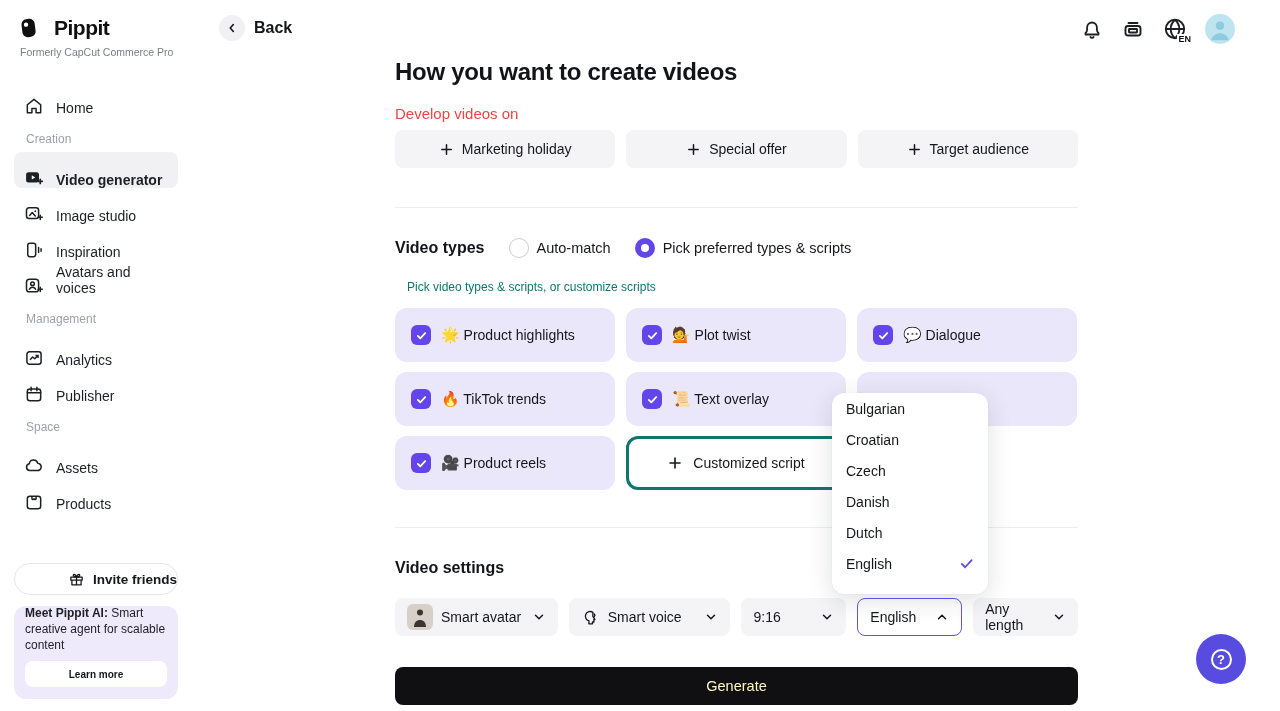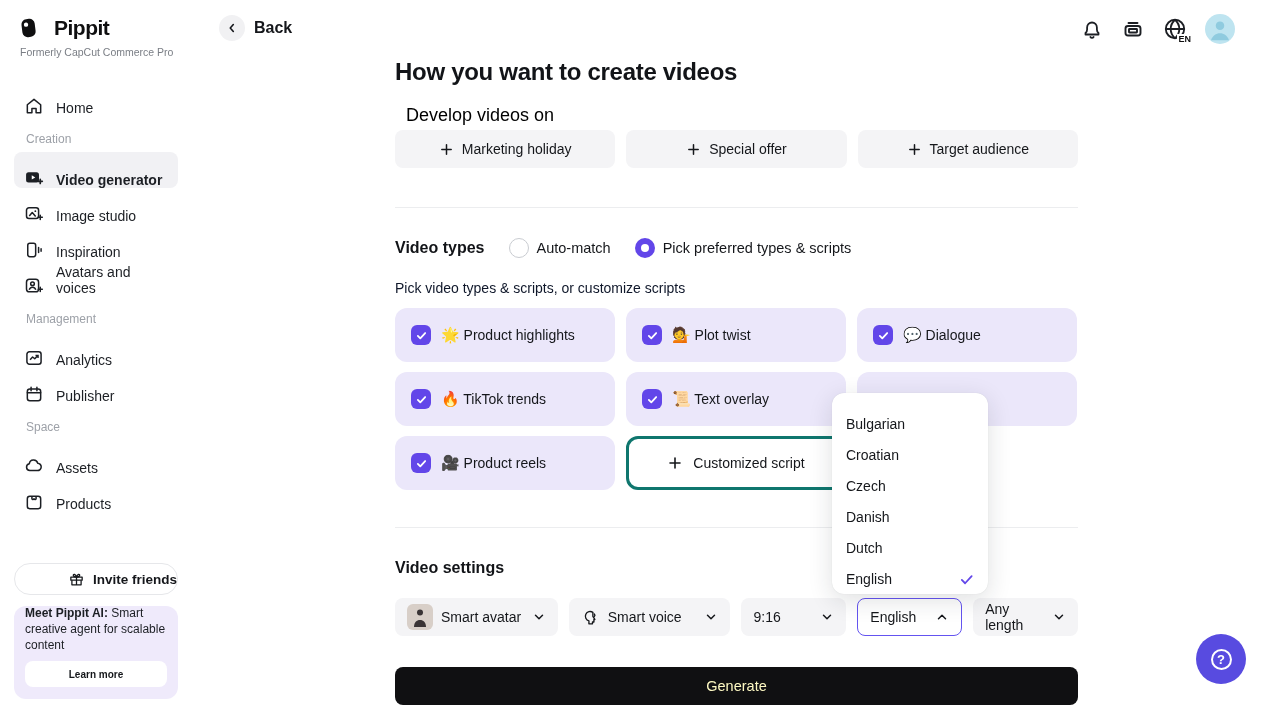--- a/index.html
+++ b/index.html
@@ -52,40 +52,40 @@
 
   .top-icons { position:absolute; right:45px; top:14px; display:flex; align-items:center; gap:17px; }
   .icon-btn { width:24px; height:24px; color:#1C1F24; cursor:pointer; position:relative; }
   .globe-wrap { position:relative; width:26px; height:26px; cursor:pointer; color:#1C1F24; }
   .en-badge { position:absolute; right:-3px; bottom:-2px; font-size:9px; font-weight:800; background:#fff; padding-left:1px; color:#0F0F10; letter-spacing:0; }
   .avatar-circle { width:30px; height:30px; border-radius:50%; background:#BEE4F0; overflow:hidden; cursor:pointer; }
 
   
   .main { position:absolute; left:395px; top:0; width:683px; height:711px; }
   .h1 { position:absolute; top:58px; left:0; font-size:24px; font-weight:700; letter-spacing:-0.3px; color:#121418; }
-  .develop-label { position:absolute; top:105px; left:11px; font-size:18px; color:#000000; }
+  .develop-label { position:absolute; top:105px; left:0; font-size:15px; color:#ef4444; }
   .topic-row { position:absolute; top:130px; left:0; width:683px; display:flex; gap:11px; }
   .topic-btn {
     flex:1; height:38px; background:#F4F4F6; border:none; border-radius:8px;
     display:flex; align-items:center; justify-content:center; gap:8px;
     font-size:14px; font-weight:500; color:#15171B; cursor:pointer; font-family:inherit;
   }
   .divider { position:absolute; left:0; width:683px; height:1px; background:#ECEDEF; }
   .divider1 { top:207px; } .divider2 { top:527px; }
 
   .videotypes-row { position:absolute; top:238px; left:0; display:flex; align-items:center; gap:24px; }
   .vt-label { font-size:16px; font-weight:700; color:#121418; margin-right:0; }
   .radio-opt { display:flex; align-items:center; gap:8px; cursor:pointer; }
   .radio { width:20px; height:20px; border-radius:50%; flex:none; }
   .radio.off { border:1.5px solid #C9CCD1; background:#fff; }
   .radio.on { background:#6246E9; position:relative; }
   .radio.on::after { content:""; position:absolute; left:6px; top:6px; width:8px; height:8px; border-radius:50%; background:#fff; }
   .radio-label { font-size:14.5px; color:#15171B; }
 
-  .hint { position:absolute; top:280px; left:0; font-size:14px; color:#0f172a; }
+  .hint { position:absolute; top:280px; left:12px; font-size:12px; color:#0f766e; }
 
   .cards-grid {
     position:absolute; top:308px; left:0; width:683px;
     display:grid; grid-template-columns:repeat(3,220px); gap:10px 11px;
   }
   .type-card {
     height:54px; background:#EBE7FA; border-radius:12px;
     display:flex; align-items:center; padding:0 16px; gap:10px; cursor:pointer;
   }
   .checkbox {
@@ -119,21 +119,21 @@
     font-size:14.5px; font-weight:500; cursor:pointer; font-family:inherit;
   }
 
   
   .lang-dropdown {
     position:absolute; left:832px; top:393px; width:156px; height:201px;
     background:#fff; border-radius:12px; z-index:20; padding:8px 0;
     box-shadow:0 6px 24px rgba(31,35,41,.14), 0 0 1px rgba(31,35,41,.15);
   }
   .lang-item {
-    height:31px; display:flex; align-items:flex-end; justify-content:space-between;
+    height:31px; display:flex; align-items:flex-start; justify-content:space-between;
     padding:0 14px; font-size:14px; font-weight:500; color:#15171B; cursor:pointer;
   }
 
   
   .help-fab {
     position:absolute; left:1196px; top:634px; width:50px; height:50px; border-radius:50%;
     background:#584BE0; border:none; cursor:pointer;
     display:flex; align-items:center; justify-content:center;
   }
   .help-ring {

